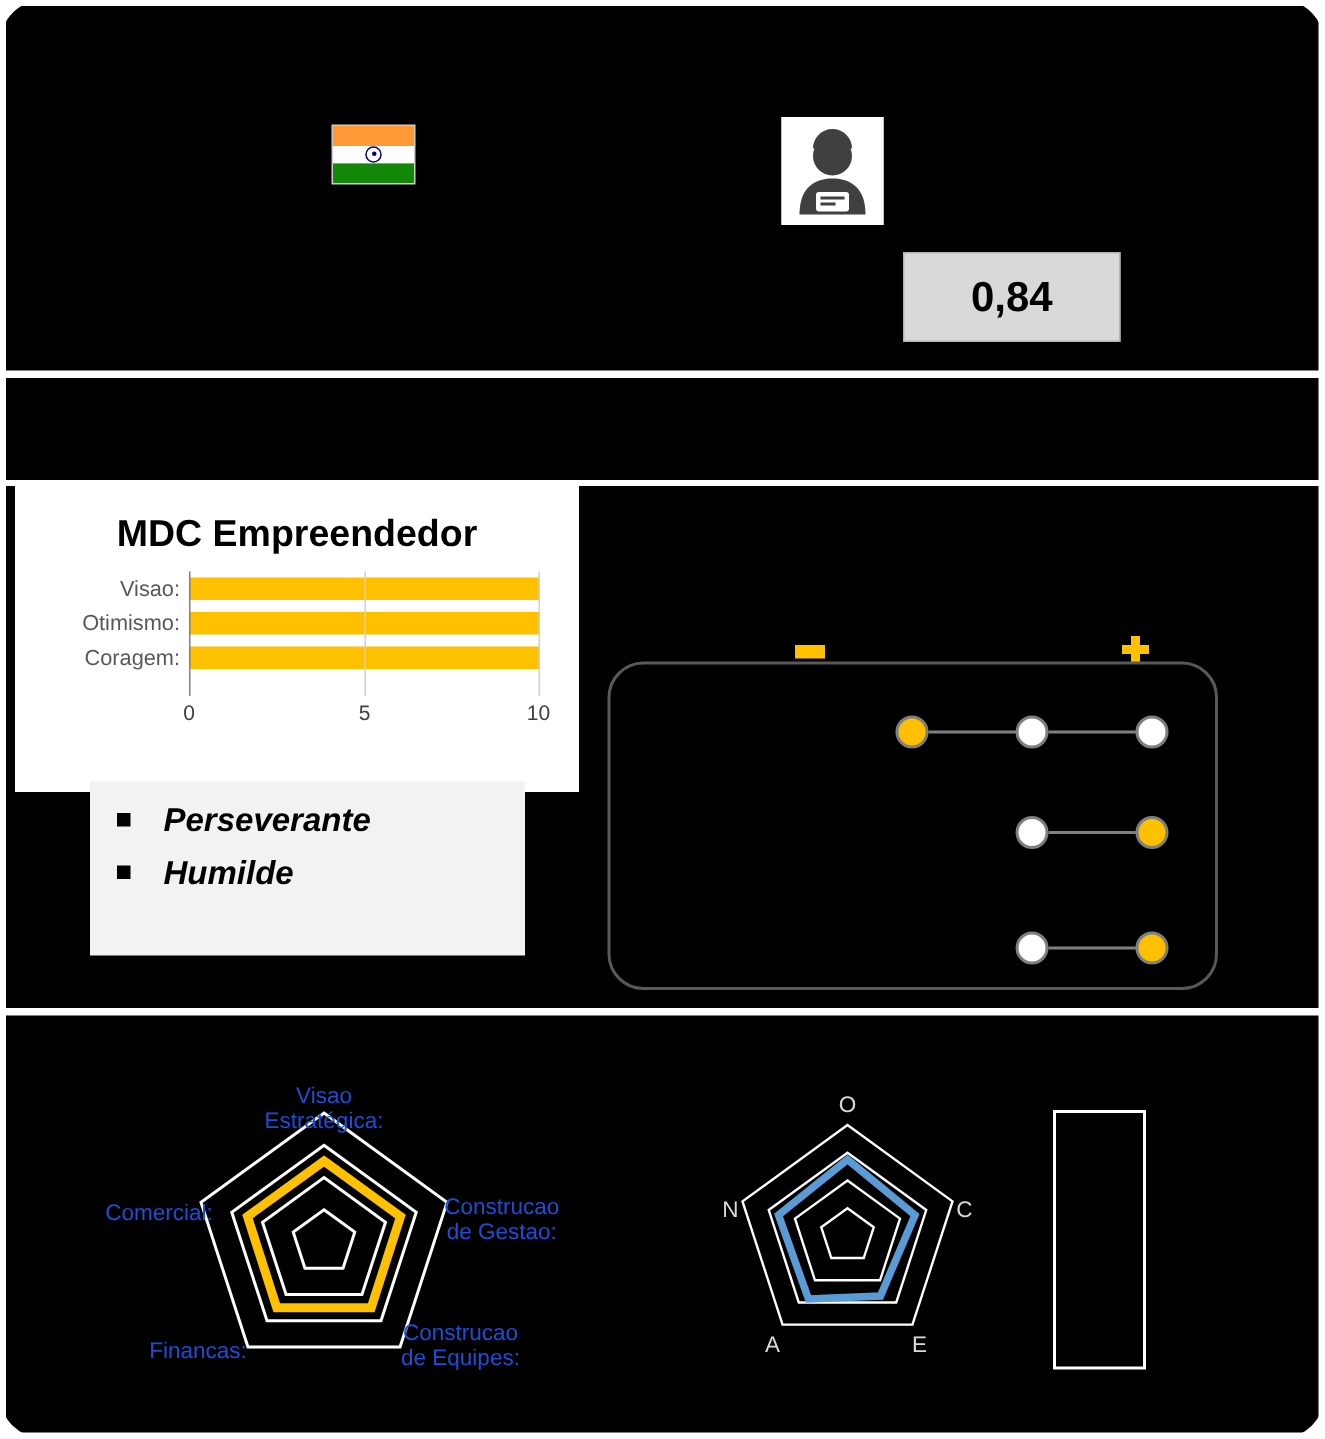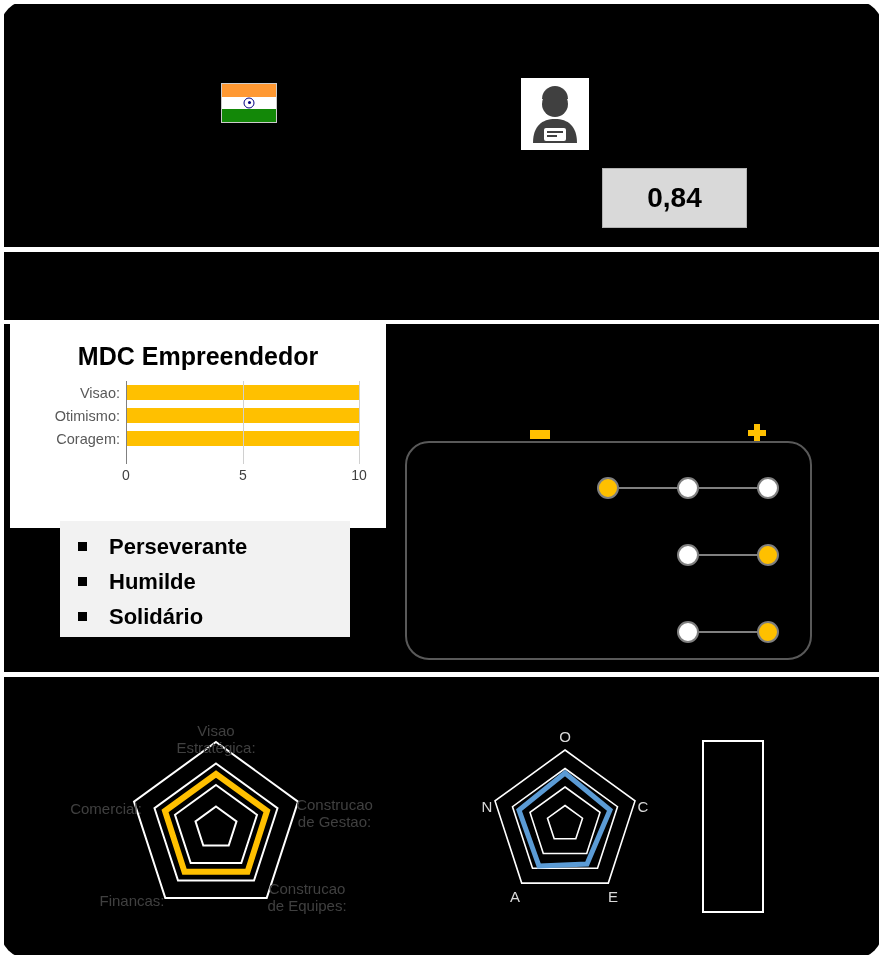--- a/index.html
+++ b/index.html
@@ -181,20 +181,21 @@
     width: 290px; height: 116px;
     background: #f2f2f2;
     padding: 8px 0 0 0;
     box-sizing: border-box;
   }
   .bullet-row {
     display: flex;
     align-items: center;
     height: 35px;
     padding-left: 18px;
+    font-style: italic;
   }
   .bullet-marker {
     width: 9px; height: 9px;
     background: #000000;
     margin-right: 22px;
   }
   .bullet-text {
     font-size: 22px;
     font-weight: bold;
     color: #000000;
@@ -298,21 +299,21 @@
     width: 330px; height: 240px;
   }
   #radar-right {
     position: absolute;
     left: 440px; top: 718px;
     width: 250px; height: 215px;
   }
   .radar-label {
     position: absolute;
     font-size: 15px;
-    color: #404040;
+    color: #1d4ed8;
     text-align: center;
     line-height: 1.15;
     white-space: pre-line;
   }
   .radar-label.small {
     font-size: 15px;
     color: #d9d9d9;
   }
 
   
@@ -396,24 +397,20 @@
 
   <div id="bullet-card">
     <div class="bullet-row">
       <div class="bullet-marker"></div>
       <div class="bullet-text">Perseverante</div>
     </div>
     <div class="bullet-row">
       <div class="bullet-marker"></div>
       <div class="bullet-text">Humilde</div>
     </div>
-    <div class="bullet-row">
-      <div class="bullet-marker"></div>
-      <div class="bullet-text">Solidário</div>
-    </div>
   </div>
 
   <div class="eth-marker" id="eth-marker-left"></div>
   <div id="eth-marker-right">
     <div class="cross-h"></div>
     <div class="cross-v"></div>
   </div>
 
   <div id="dots-panel">
 

